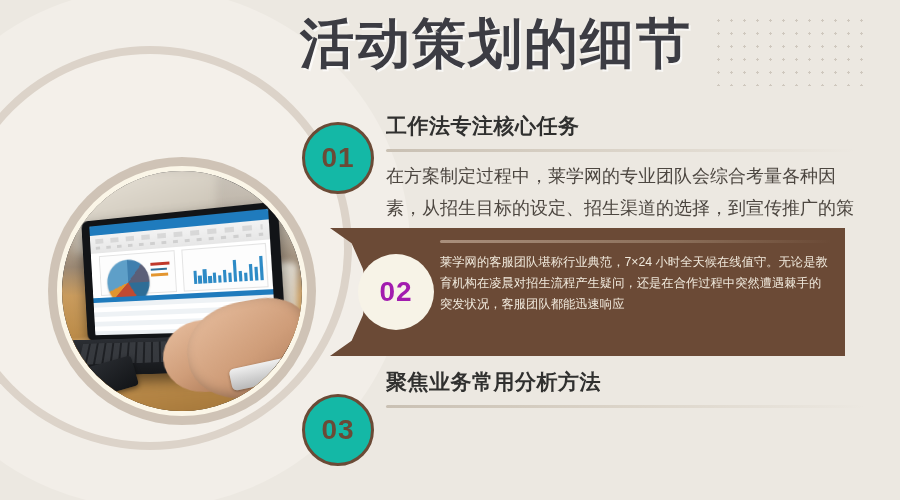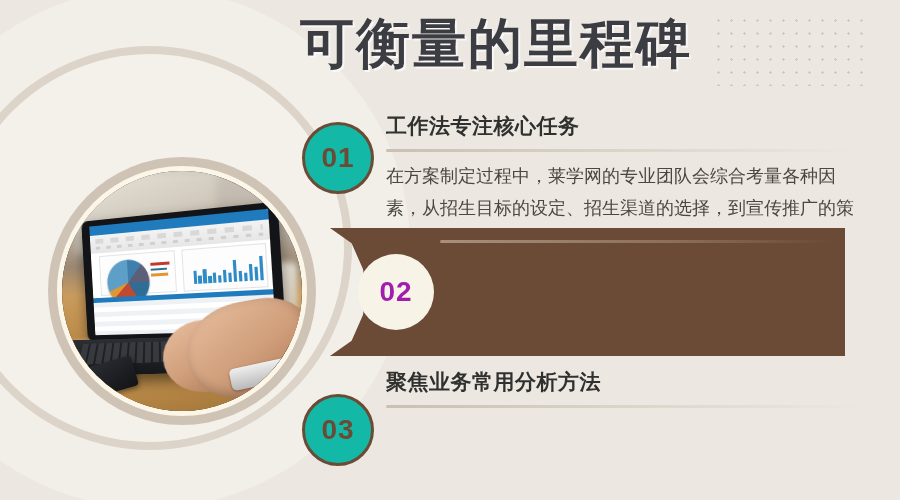--- a/index.html
+++ b/index.html
@@ -354,36 +354,37 @@
 
       <div class="ph-hand-b"></div>
       <div class="ph-hand-a"></div>
       <div class="ph-watch"></div>
       <div class="ph-phone"></div>
     </div>
   </div>
 
   <div class="dot-grid"></div>
 
-  <div class="title">可衡量的里程碑</div>
+  <div class="title">活动策划的细节</div>
 
   <div class="item" id="item1">
     <div class="badge outline">01</div>
     <div class="txtcol">
       <h3 class="head">工作法专注核心任务</h3>
       <div class="rule"></div>
       <p class="body">在方案制定过程中，莱学网的专业团队会综合考量各种因素，从招生目标的设定、招生渠道的选择，到宣传推广的策略、活动策划的细节，每一个环节都精心雕琢</p>
     </div>
   </div>
 
   <div class="item" id="item2">
     <div class="banner"></div>
     <div class="badge solid">02</div>
     <div class="txtcol">
       <div class="rule"></div>
+      <p class="body">莱学网的客服团队堪称行业典范，7×24 小时全天候在线值守。无论是教育机构在凌晨对招生流程产生疑问，还是在合作过程中突然遭遇棘手的突发状况，客服团队都能迅速响应</p>
     </div>
   </div>
 
   <div class="item" id="item3">
     <div class="badge outline">03</div>
     <div class="txtcol">
       <h3 class="head">聚焦业务常用分析方法</h3>
       <div class="rule"></div>
     </div>
   </div>

